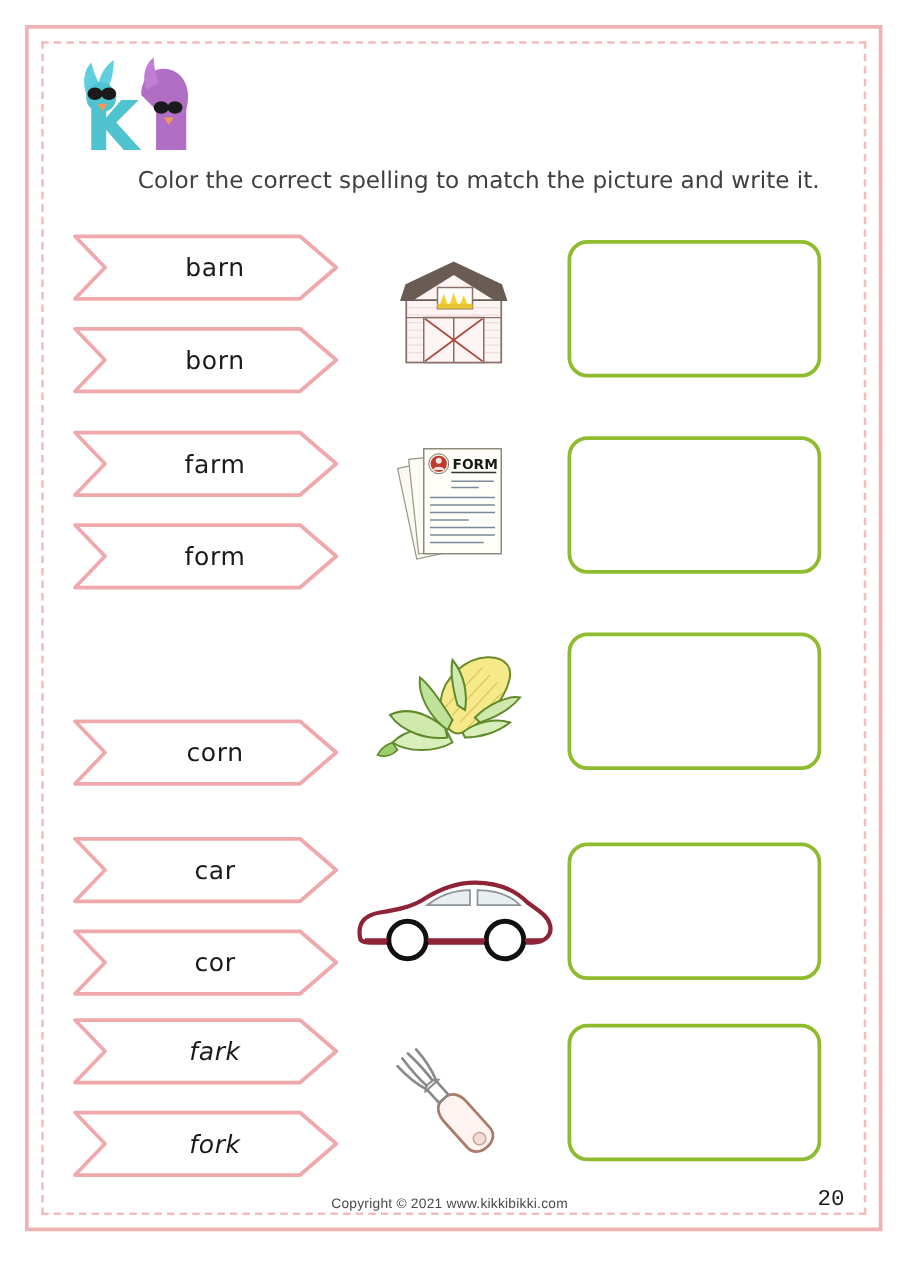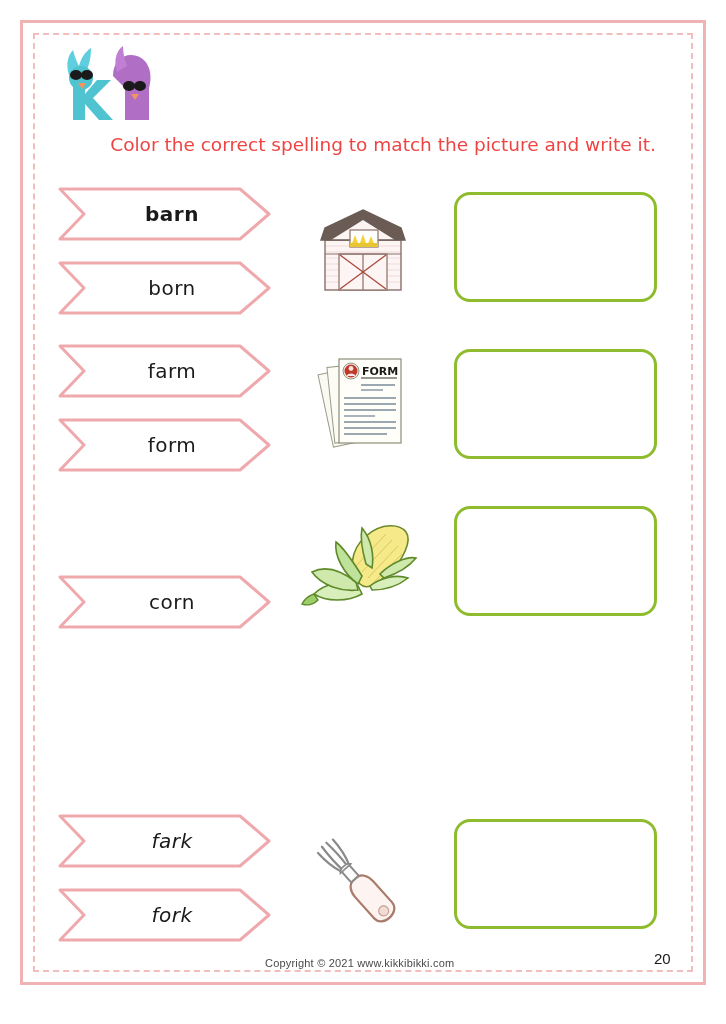--- a/index.html
+++ b/index.html
@@ -78,21 +78,21 @@
   .subtitle {
     position: absolute;
     left: 0px;
     top: 96px;
     width: 660px;
     text-align: center;
     padding-left: 40px;
     box-sizing: border-box;
     font-family: "DejaVu Sans", sans-serif;
     font-size: 18.5px;
-    color: #ef4444;
+    color: #404040;
     white-space: nowrap;
   }
 
   
   .rows {
     position: absolute;
     left: 0;
     top: 0;
     width: 726px;
     height: 1024px;
@@ -160,22 +160,22 @@
     font-family: Liberation Sans, sans-serif;
     font-size: 11px;
     color: #4a4a4a;
     letter-spacing: 0.2px;
     white-space: nowrap;
   }
   .page-number {
     position: absolute;
     left: 654px;
     top: 950px;
-    font-family: Liberation Sans, sans-serif;
-    font-size: 15px;
+    font-family: Liberation Mono, monospace;
+    font-size: 18px;
     color: #1a1a1a;
   }
 </style>
 </head>
 <body>
 
 <div class="page">
 
   <div class="outer-frame"></div>
   <div class="inner-frame"></div>
@@ -209,21 +209,21 @@
         <path d="M80 48 L88 48 L84 54 Z" fill="#f2955e"></path>
       </svg>
     </div>
 
     <div class="subtitle">Color the correct spelling to match the picture and write it.</div>
   </div>
 
   <div class="rows">
 
     <div class="row" style="top:186px;height:130px;">
-      <div class="banner" style="top:0px;font-weight:bold;">
+      <div class="banner" style="top:0px;">
         <svg viewBox="0 0 214 56" preserveAspectRatio="none">
           <path d="M2 3 L182 3 L211 28 L182 53 L2 53 L26 28 Z" fill="#ffffff" stroke="#efa9ac" stroke-width="3" stroke-linejoin="round"></path>
         </svg>
         <div class="banner-label">barn</div>
       </div>
       <div class="banner" style="top:74px;">
         <svg viewBox="0 0 214 56" preserveAspectRatio="none">
           <path d="M2 3 L182 3 L211 28 L182 53 L2 53 L26 28 Z" fill="#ffffff" stroke="#efa9ac" stroke-width="3" stroke-linejoin="round"></path>
         </svg>
         <div class="banner-label">born</div>
@@ -339,20 +339,53 @@
           <path d="M84 68 C96 64 108 58 116 48 C106 46 90 54 80 64 Z" fill="#cfe9ad" stroke="#5f8a2a" stroke-width="1.6"></path>
           <path d="M72 80 C84 80 98 76 108 68 C96 64 80 68 70 76 Z" fill="#d8efbb" stroke="#5f8a2a" stroke-width="1.6"></path>
 
           <path d="M14 84 C8 86 4 90 2 94 C8 96 14 94 18 90 Z" fill="#9ccf6a" stroke="#5f8a2a" stroke-width="1.4"></path>
         </svg>
       </div>
 
       <div class="answer-box" style="top:6px;" title=""></div>
     </div>
 
+    <div class="row" style="top:668px;height:130px;">
+      <div class="banner" style="top:0px;">
+        <svg viewBox="0 0 214 56" preserveAspectRatio="none">
+          <path d="M2 3 L182 3 L211 28 L182 53 L2 53 L26 28 Z" fill="#ffffff" stroke="#efa9ac" stroke-width="3" stroke-linejoin="round"></path>
+        </svg>
+        <div class="banner-label">car</div>
+      </div>
+      <div class="banner" style="top:74px;">
+        <svg viewBox="0 0 214 56" preserveAspectRatio="none">
+          <path d="M2 3 L182 3 L211 28 L182 53 L2 53 L26 28 Z" fill="#ffffff" stroke="#efa9ac" stroke-width="3" stroke-linejoin="round"></path>
+        </svg>
+        <div class="banner-label">cor</div>
+      </div>
+
+      <div class="picture" style="top:10px;width:190px;">
+        <svg width="166" height="80" viewBox="0 0 166 80">
+
+          <path d="M8 56 C6 44 12 38 24 36 C36 34 48 32 58 26 C70 18 84 12 100 12
+                   C118 12 132 18 142 28 C150 34 158 38 160 46 C162 54 156 60 146 60
+                   L16 60 C10 60 8 58 8 56 Z" fill="#ffffff" stroke="#8e2436" stroke-width="3.4" stroke-linejoin="round"></path>
+
+          <path d="M62 30 C72 22 84 18 96 18 L96 30 Z" fill="#e9eef1" stroke="#8b9299" stroke-width="1.4"></path>
+          <path d="M102 18 C116 18 128 22 136 30 L102 30 Z" fill="#e9eef1" stroke="#8b9299" stroke-width="1.4"></path>
+
+          <circle cx="46" cy="58" r="15" fill="#ffffff" stroke="#111111" stroke-width="4"></circle>
+          <circle cx="124" cy="58" r="15" fill="#ffffff" stroke="#111111" stroke-width="4"></circle>
+
+          <path d="M12 58 L30 58 M62 58 L108 58 M140 58 L154 58" stroke="#8e2436" stroke-width="3" fill="none"></path>
+        </svg>
+      </div>
+
+      <div class="answer-box" style="top:6px;" title=""></div>
+    </div>
 
     <div class="row" style="top:813px;height:130px;font-style:italic;">
       <div class="banner" style="top:0px;">
         <svg viewBox="0 0 214 56" preserveAspectRatio="none">
           <path d="M2 3 L182 3 L211 28 L182 53 L2 53 L26 28 Z" fill="#ffffff" stroke="#efa9ac" stroke-width="3" stroke-linejoin="round"></path>
         </svg>
         <div class="banner-label">fark</div>
       </div>
       <div class="banner" style="top:74px;text-align:right;">
         <svg viewBox="0 0 214 56" preserveAspectRatio="none">

